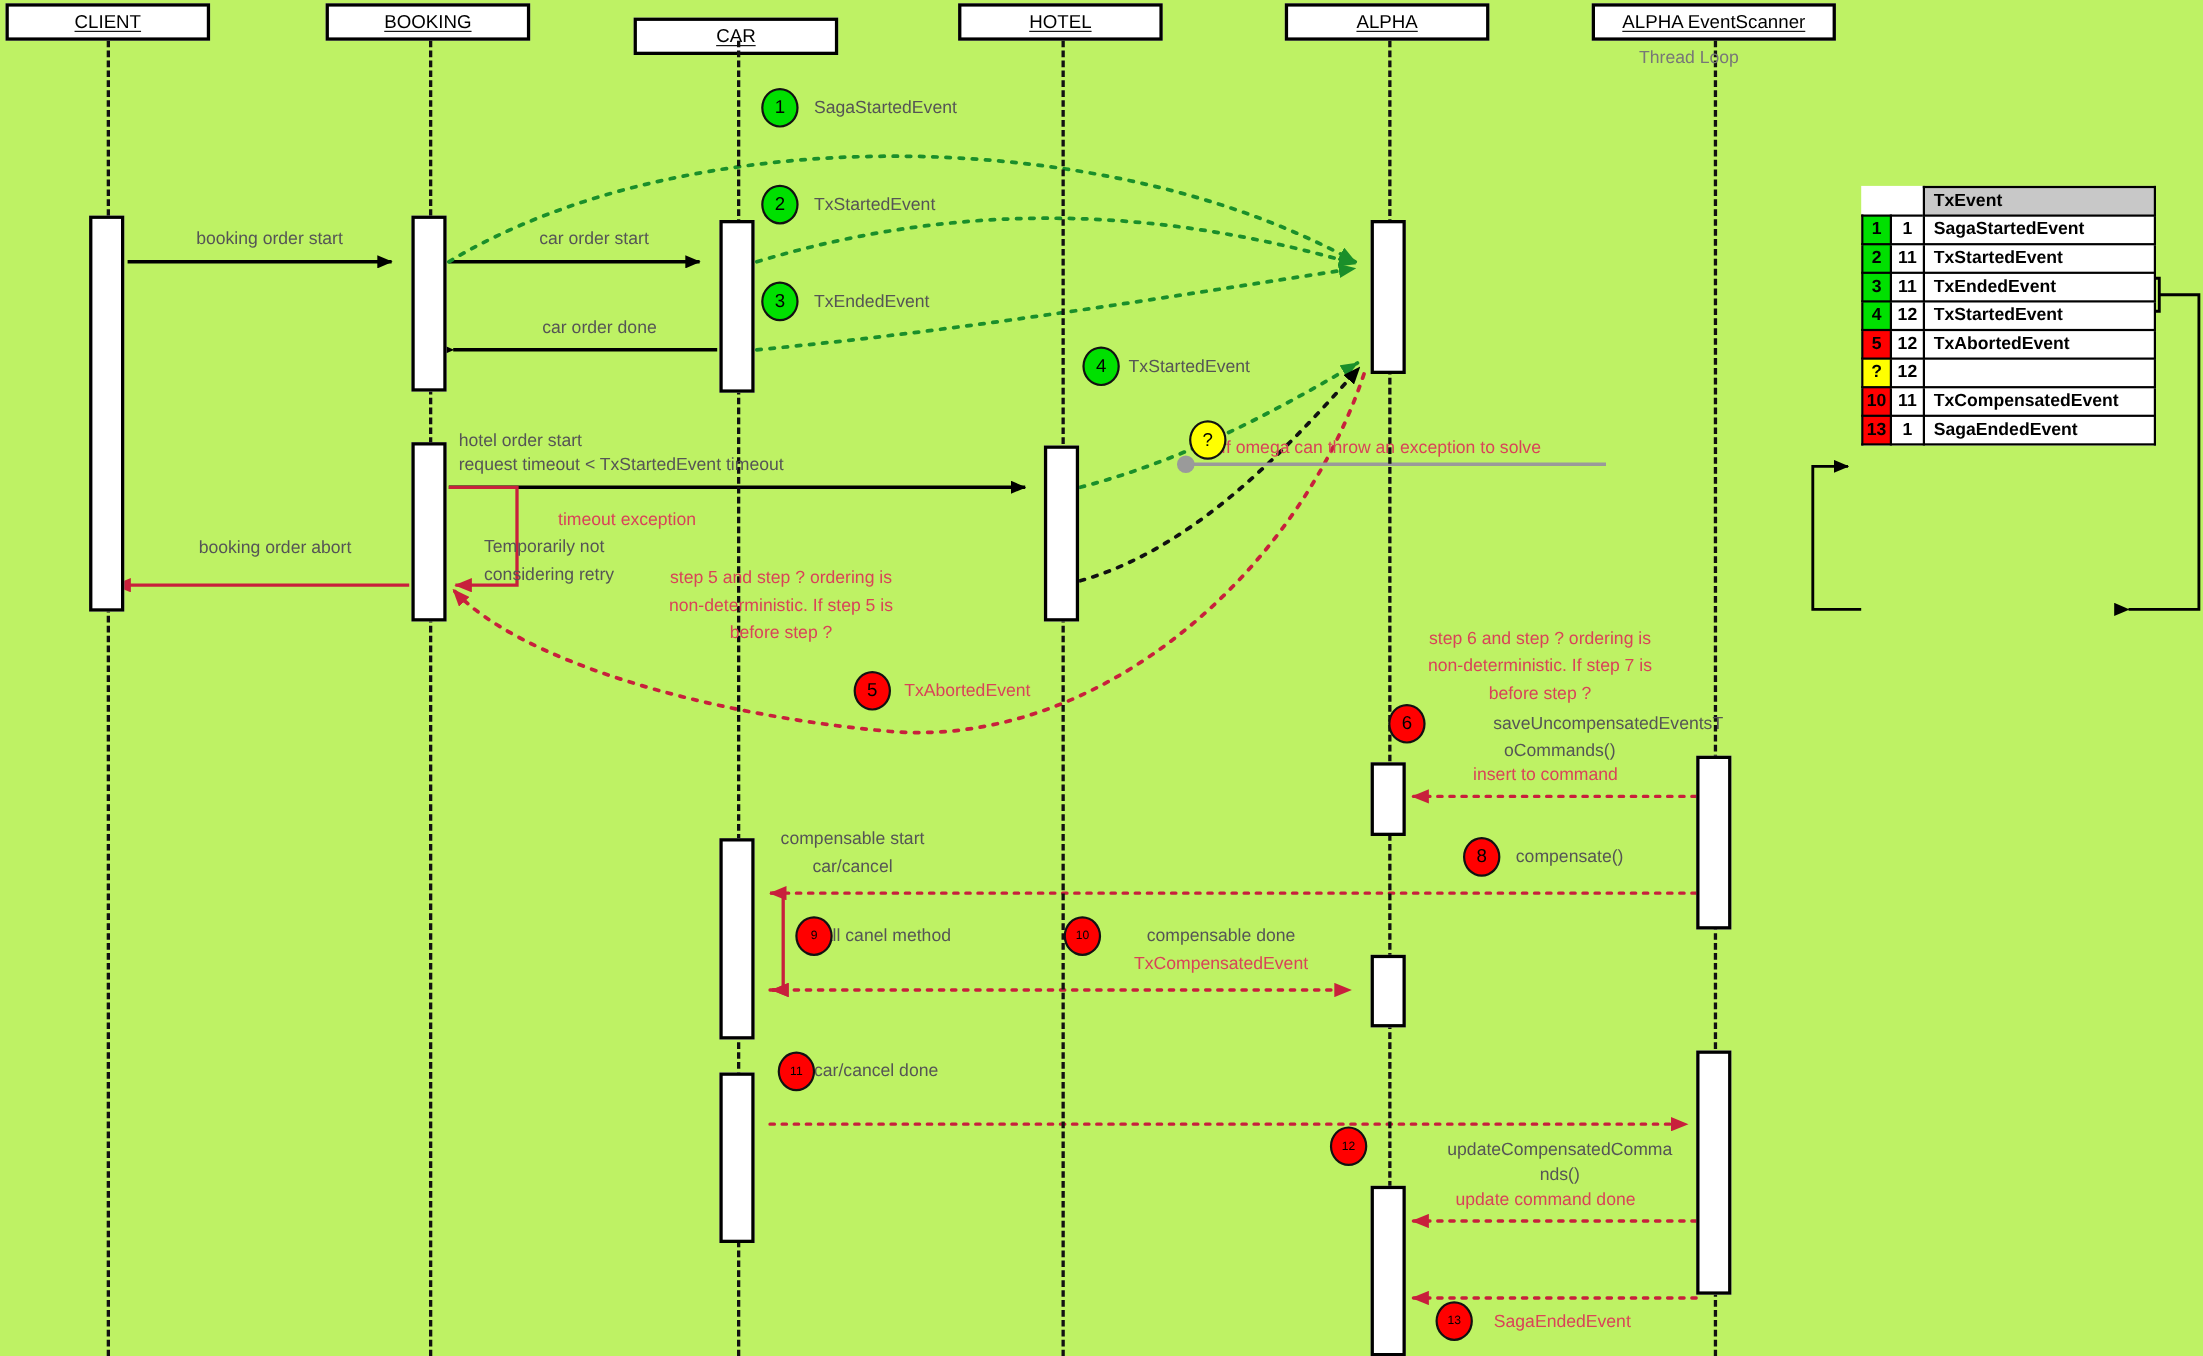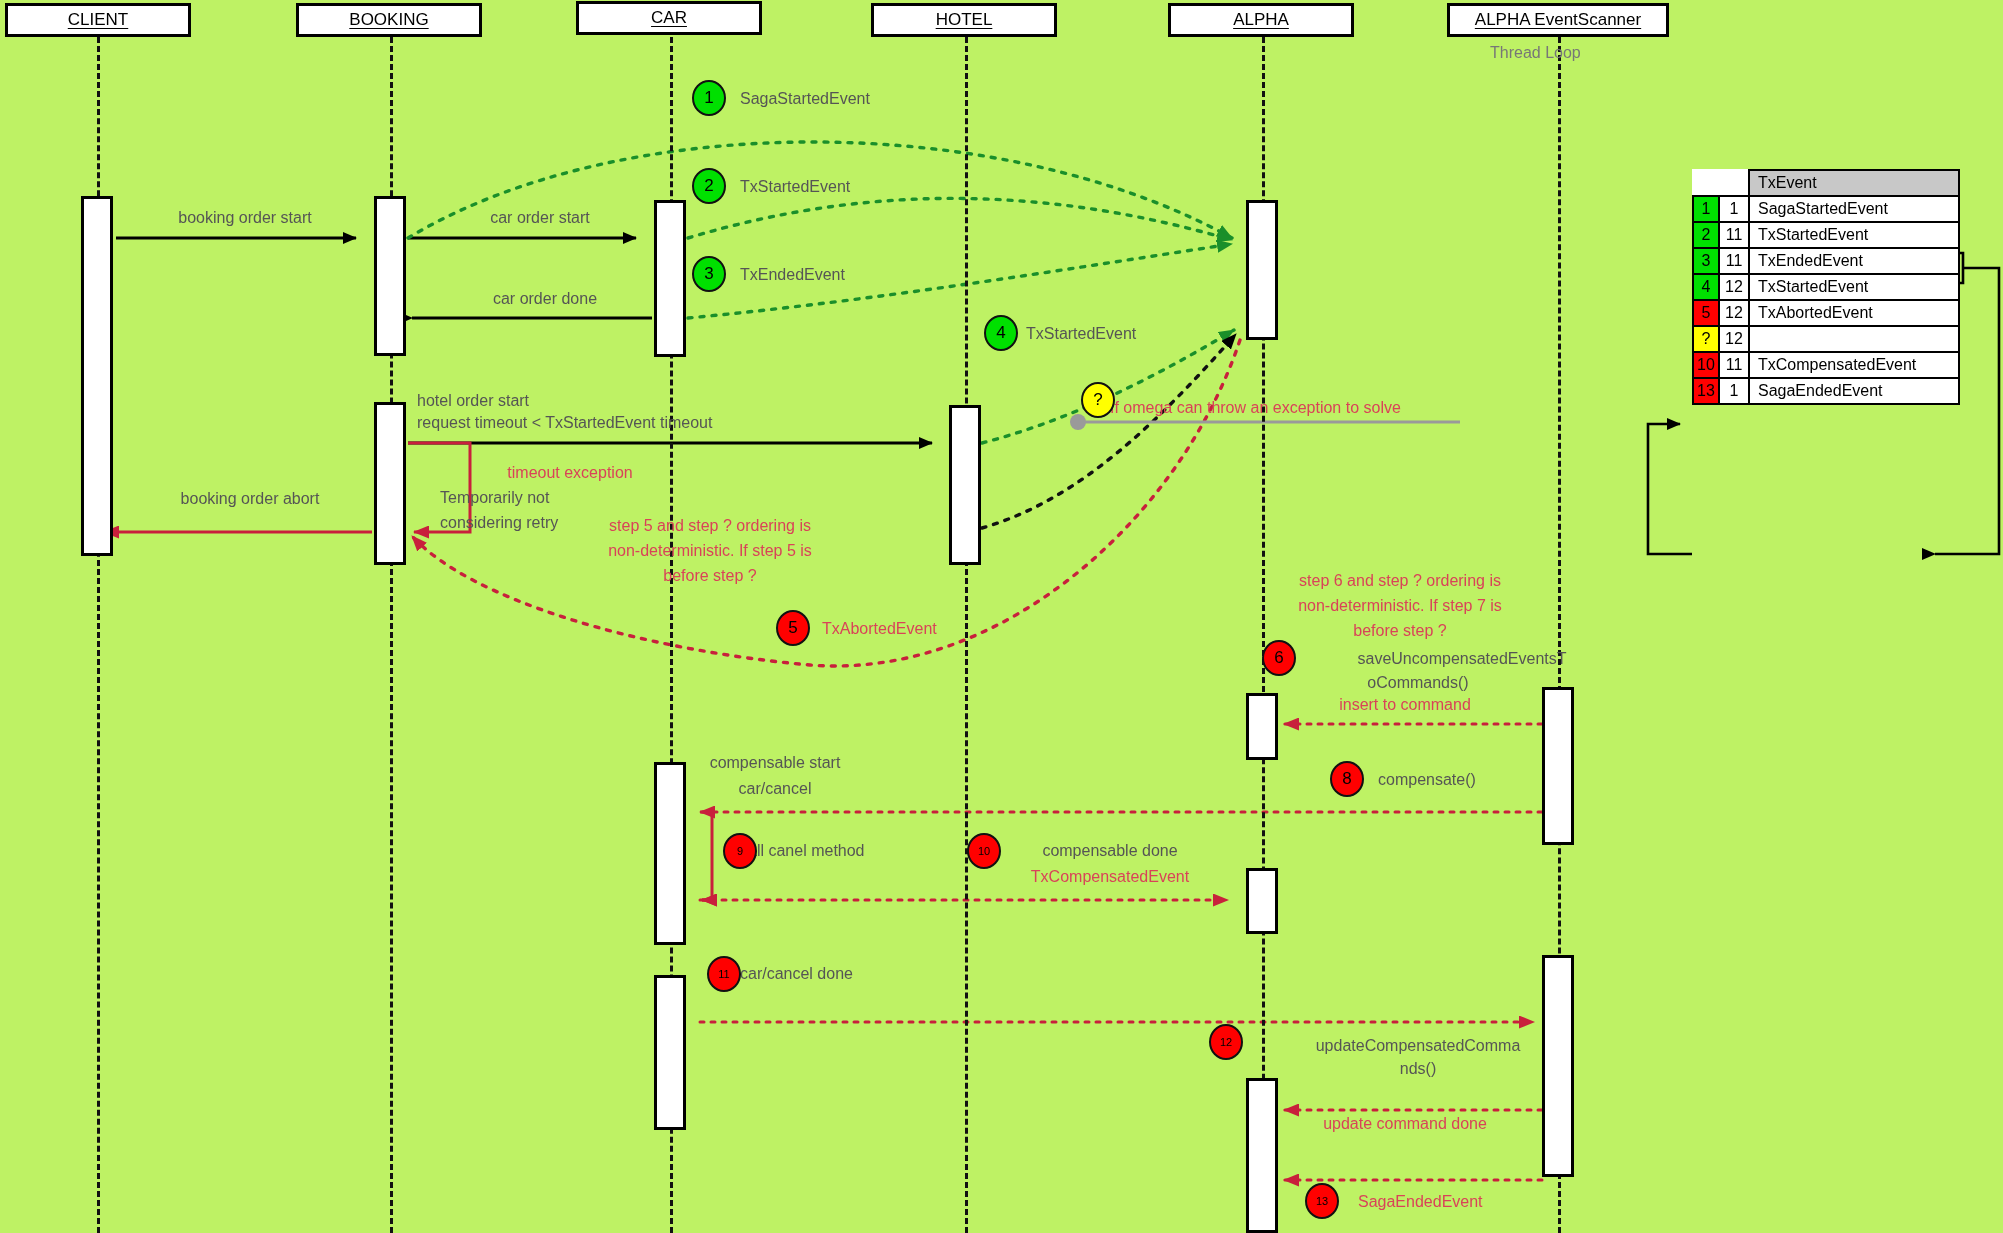--- a/index.html
+++ b/index.html
@@ -50,21 +50,21 @@
   .step.green{background:#00e000;}
   .step.red{background:#ff0000;}
   .step.yellow{background:#ffff00;}
   .step.small{font-size:11px;}
 
   
   .legend{position:absolute;}
   .legend table{border-collapse:collapse;background:#fff;}
   .legend td{
     border:2px solid #000;font-size:16px;color:#000;
-    padding:3px 8px;height:24px;box-sizing:border-box;
+    padding:3px 8px;height:24px;box-sizing:border-box;font-weight:bold;
   }
   .legend td.code{width:26px;text-align:center;padding:3px 2px;}
   .legend td.num{width:30px;text-align:center;padding:3px 2px;}
   .legend td.name{width:210px;text-align:left;}
   .legend td.hdr{
     background:#c8c8c8;font-size:16px;text-align:left;
   }
   .legend td.nb{border:none;background:transparent;}
   .c-green{background:#00e000;}
   .c-red{background:#ff0000;}
@@ -149,21 +149,21 @@
   <div class="lifeline-head" style="left:5px;top:3px;width:186px;">
     <span>CLIENT</span>
   </div>
   <div class="lifeline-line" style="left:97px;top:37px;height:1196px;"></div>
 
   <div class="lifeline-head" style="left:296px;top:3px;width:186px;">
     <span>BOOKING</span>
   </div>
   <div class="lifeline-line" style="left:390px;top:37px;height:1196px;"></div>
 
-  <div class="lifeline-head" style="left:576px;top:1px;width:186px;">
+  <div class="lifeline-head" style="left:576px;top:16px;width:186px;">
     <span>CAR</span>
   </div>
   <div class="lifeline-line" style="left:670px;top:37px;height:1196px;"></div>
 
   <div class="lifeline-head" style="left:871px;top:3px;width:186px;">
     <span>HOTEL</span>
   </div>
   <div class="lifeline-line" style="left:965px;top:37px;height:1196px;"></div>
 
   <div class="lifeline-head" style="left:1168px;top:3px;width:186px;">
@@ -213,21 +213,21 @@
   <div class="msg-label" style="left:655px;top:778px;width:240px;">car/cancel</div>
 
   <div class="msg-label" style="left:740px;top:840px;width:210px;text-align:left;">call canel method</div>
 
   <div class="msg-label" style="left:1000px;top:840px;width:220px;">compensable done</div>
   <div class="msg-label red" style="left:1000px;top:866px;width:220px;">TxCompensatedEvent</div>
 
   <div class="msg-label" style="left:740px;top:963px;width:220px;text-align:left;">car/cancel done</div>
 
   <div class="msg-label red" style="left:1290px;top:694px;width:230px;">insert to command</div>
-  <div class="msg-label red" style="left:1290px;top:1080px;width:230px;margin-top:33px;">update command done</div>
+  <div class="msg-label red" style="left:1290px;top:1080px;width:230px;">update command done</div>
 
   <div class="msg-label red wrap" style="left:560px;top:515px;width:300px;">step 5 and step ? ordering is</div>
   <div class="msg-label red wrap" style="left:560px;top:540px;width:300px;">non-deterministic. If step 5 is</div>
   <div class="msg-label red wrap" style="left:560px;top:565px;width:300px;">before step ?</div>
 
   <div class="msg-label red wrap" style="left:1250px;top:570px;width:300px;">step 6 and step ? ordering is</div>
   <div class="msg-label red wrap" style="left:1250px;top:595px;width:300px;">non-deterministic. If step 7 is</div>
   <div class="msg-label red wrap" style="left:1250px;top:620px;width:300px;">before step ?</div>
 
   <div class="msg-label" style="left:1293px;top:648px;width:250px;padding-left:44px;">saveUncompensatedEventsT</div>

